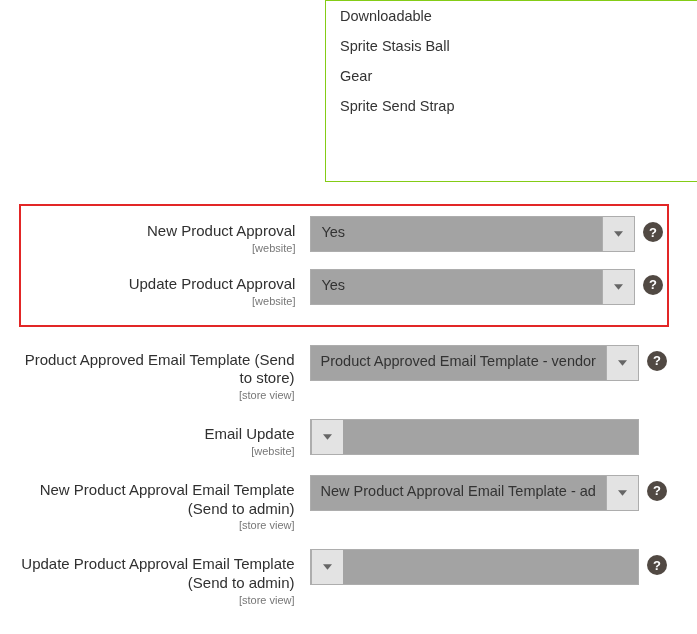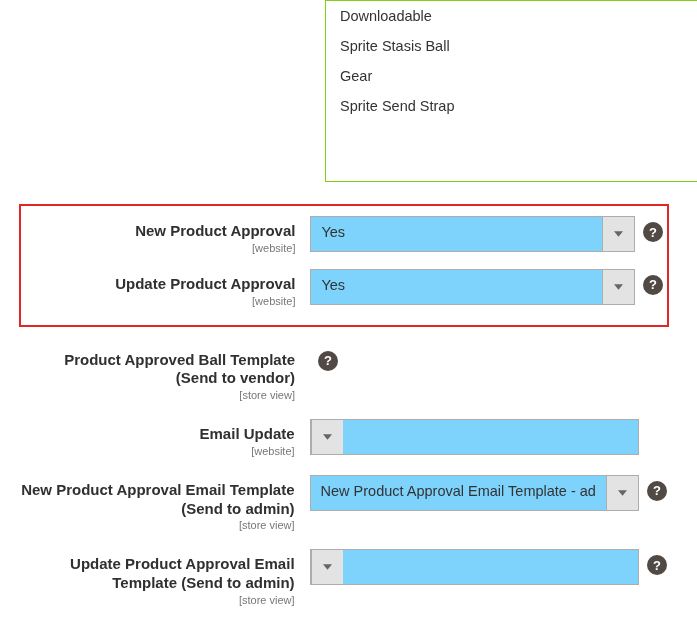--- a/index.html
+++ b/index.html
@@ -32,37 +32,37 @@
       margin-bottom: 18px;
     }
     .label-col {
       width: 290px;
       text-align: right;
       padding-right: 15px;
       padding-top: 6px;
     }
     .label-main {
       font-size: 15px;
-      font-weight: 700;
+      font-weight: 400;
       color: #303030;
       line-height: 1.25;
     }
     .label-scope {
       font-size: 11px;
       color: #777;
       margin-top: 1px;
     }
     .control-col {
       width: 330px;
       position: relative;
     }
     .select-wrap {
       display: flex;
       border: 1px solid #adadad;
-      background: #7dd3fc;
+      background: #a3a3a3;
       height: 36px;
     }
     .select-text {
       flex: 1;
       padding: 7px 10px;
       white-space: nowrap;
       overflow: hidden;
       color: #333;
       font-size: 14.5px;
     }
@@ -149,22 +149,32 @@
       </div>
     </div>
     <div class="help-col">
         <div class="help-icon">?</div>
       </div>
   </div>
 </div>
 
 <div class="field-row">
   <div class="label-col">
-    <div class="label-main">Product Approved Ball Template (Send to vendor)</div>
+    <div class="label-main">Product Approved Email Template (Send to store)</div>
     <div class="label-scope">[store view]</div>
+  </div>
+  <div class="control-col">
+    <div class="select-wrap">
+      <div class="select-text">Product Approved Email Template - vendor</div>
+      <div class="select-arrow">
+        <svg viewBox="0 0 10 6">
+            <path d="M0 0 L5 6 L10 0 Z" fill="#666"></path>
+          </svg>
+      </div>
+    </div>
   </div>
   <div class="help-col">
       <div class="help-icon">?</div>
     </div>
 </div>
 
 <div class="field-row">
   <div class="label-col">
     <div class="label-main">Email Update</div>
     <div class="label-scope">[website]</div>

